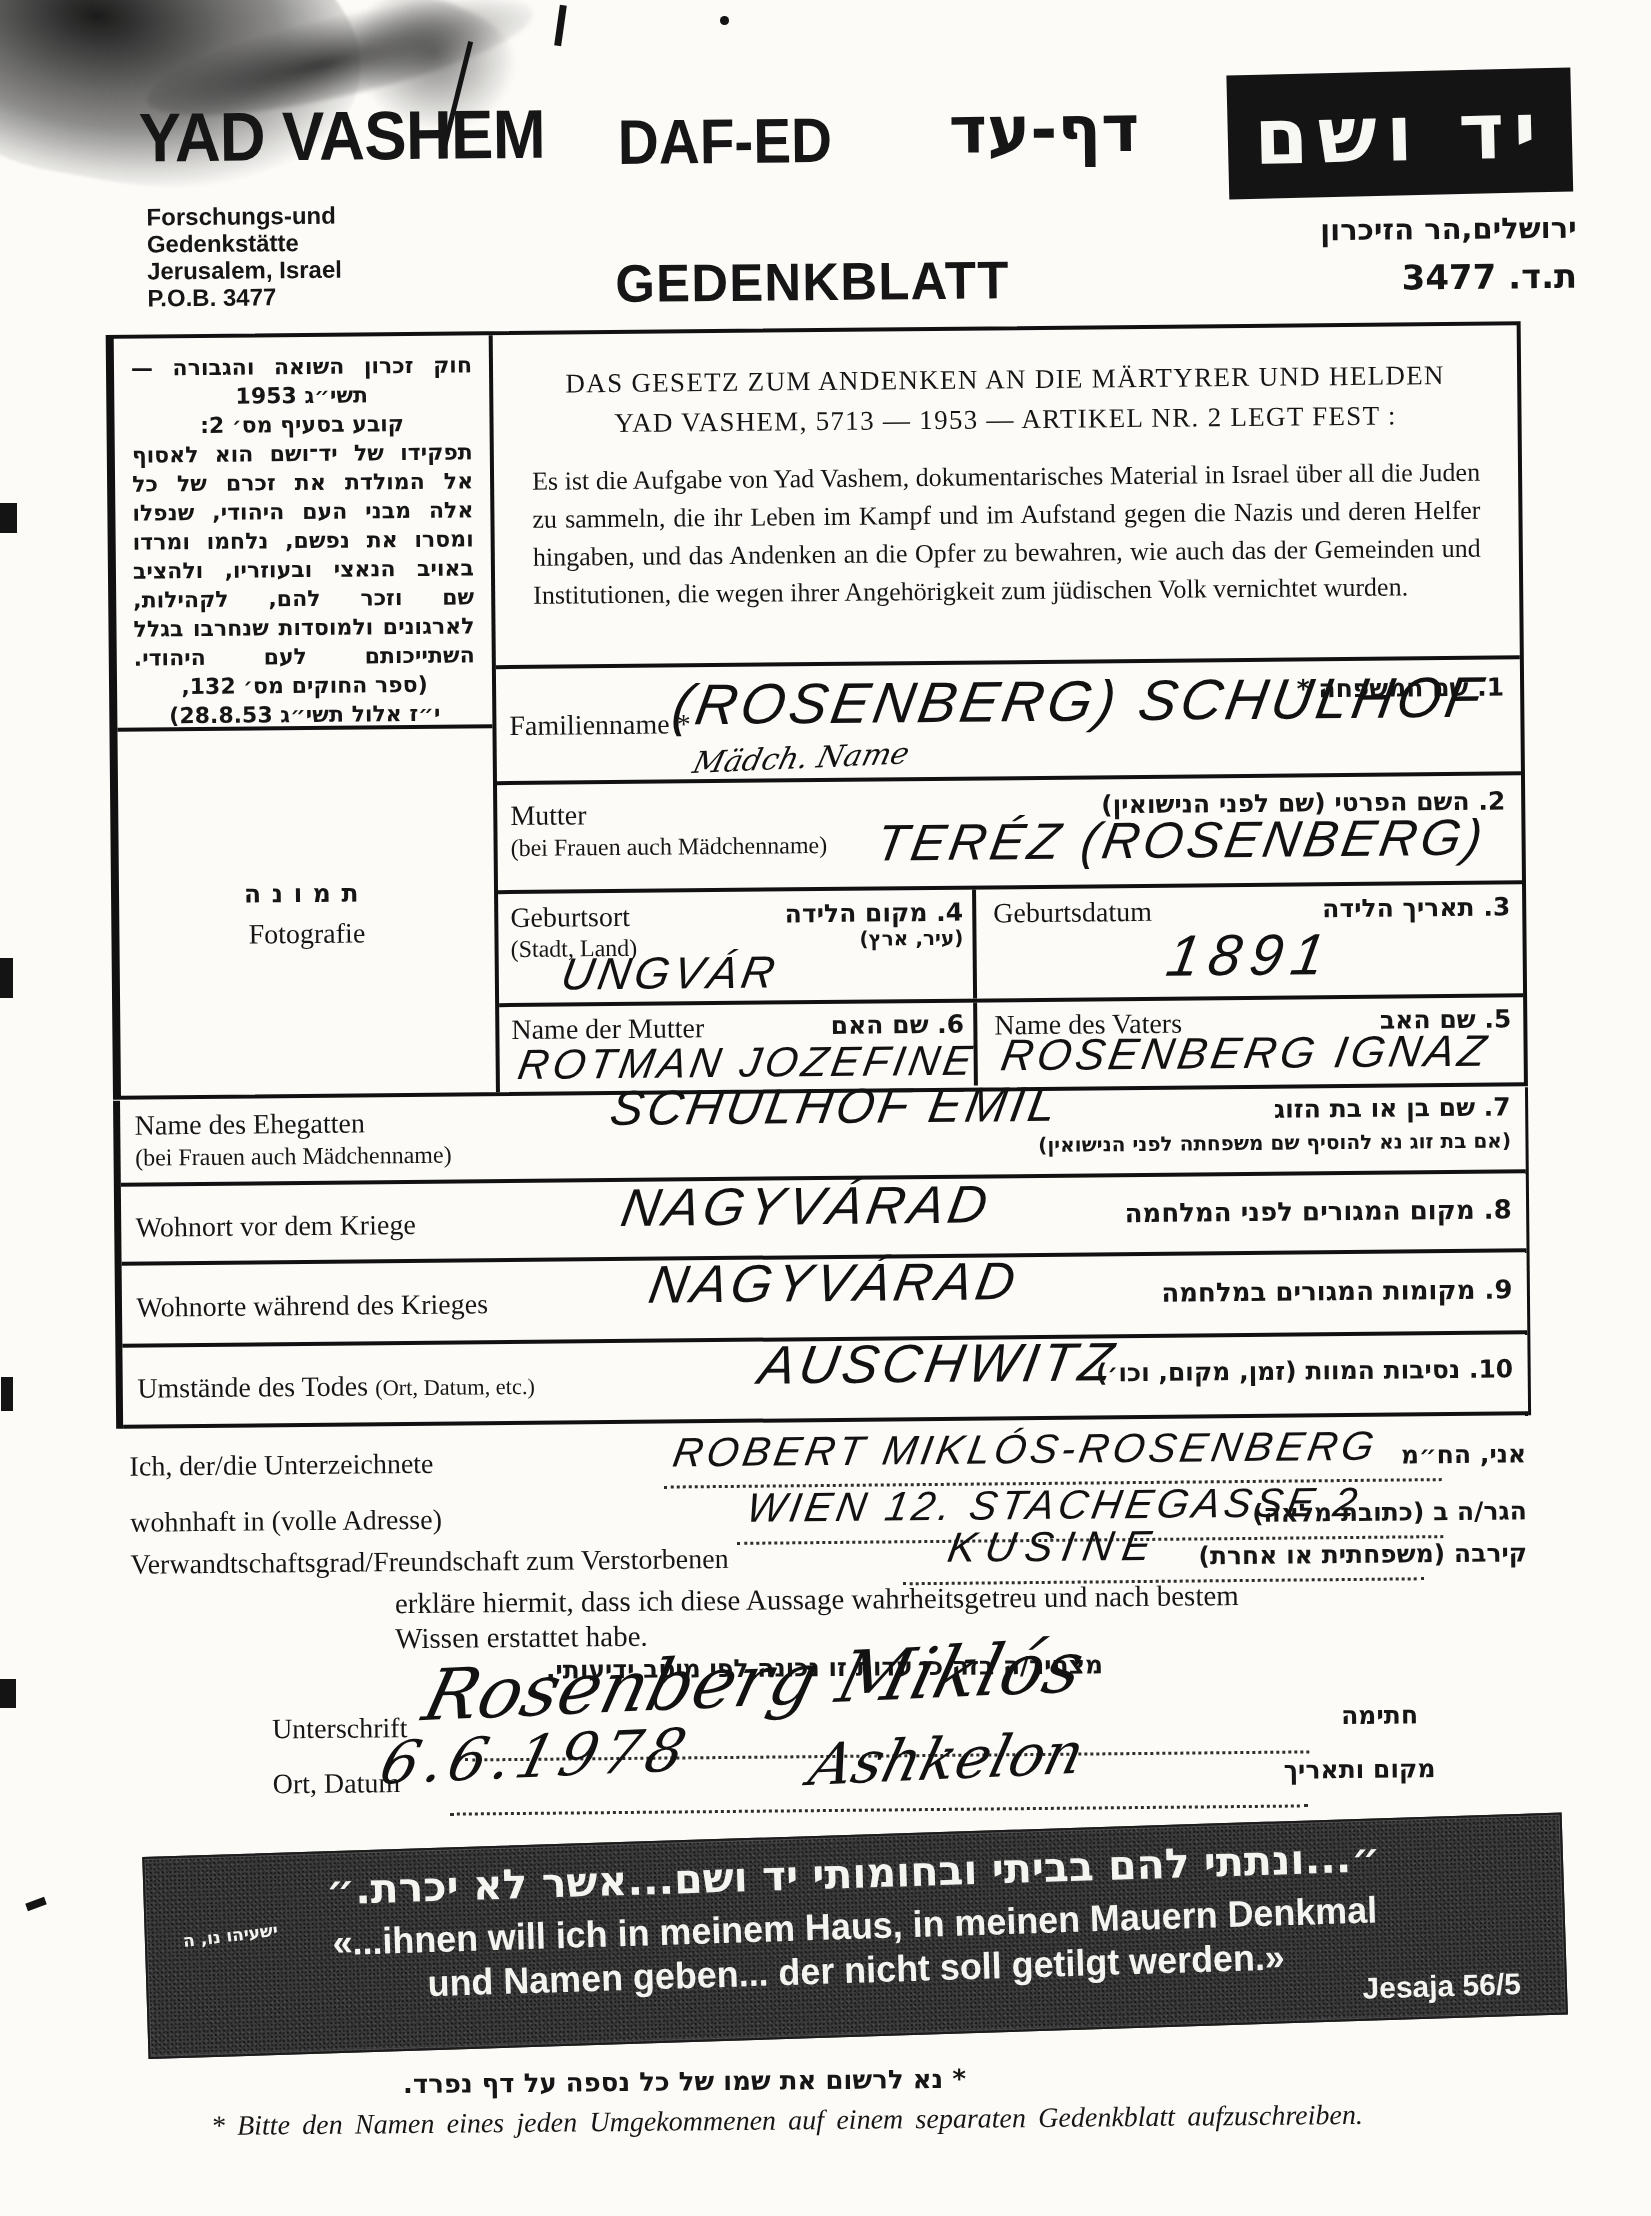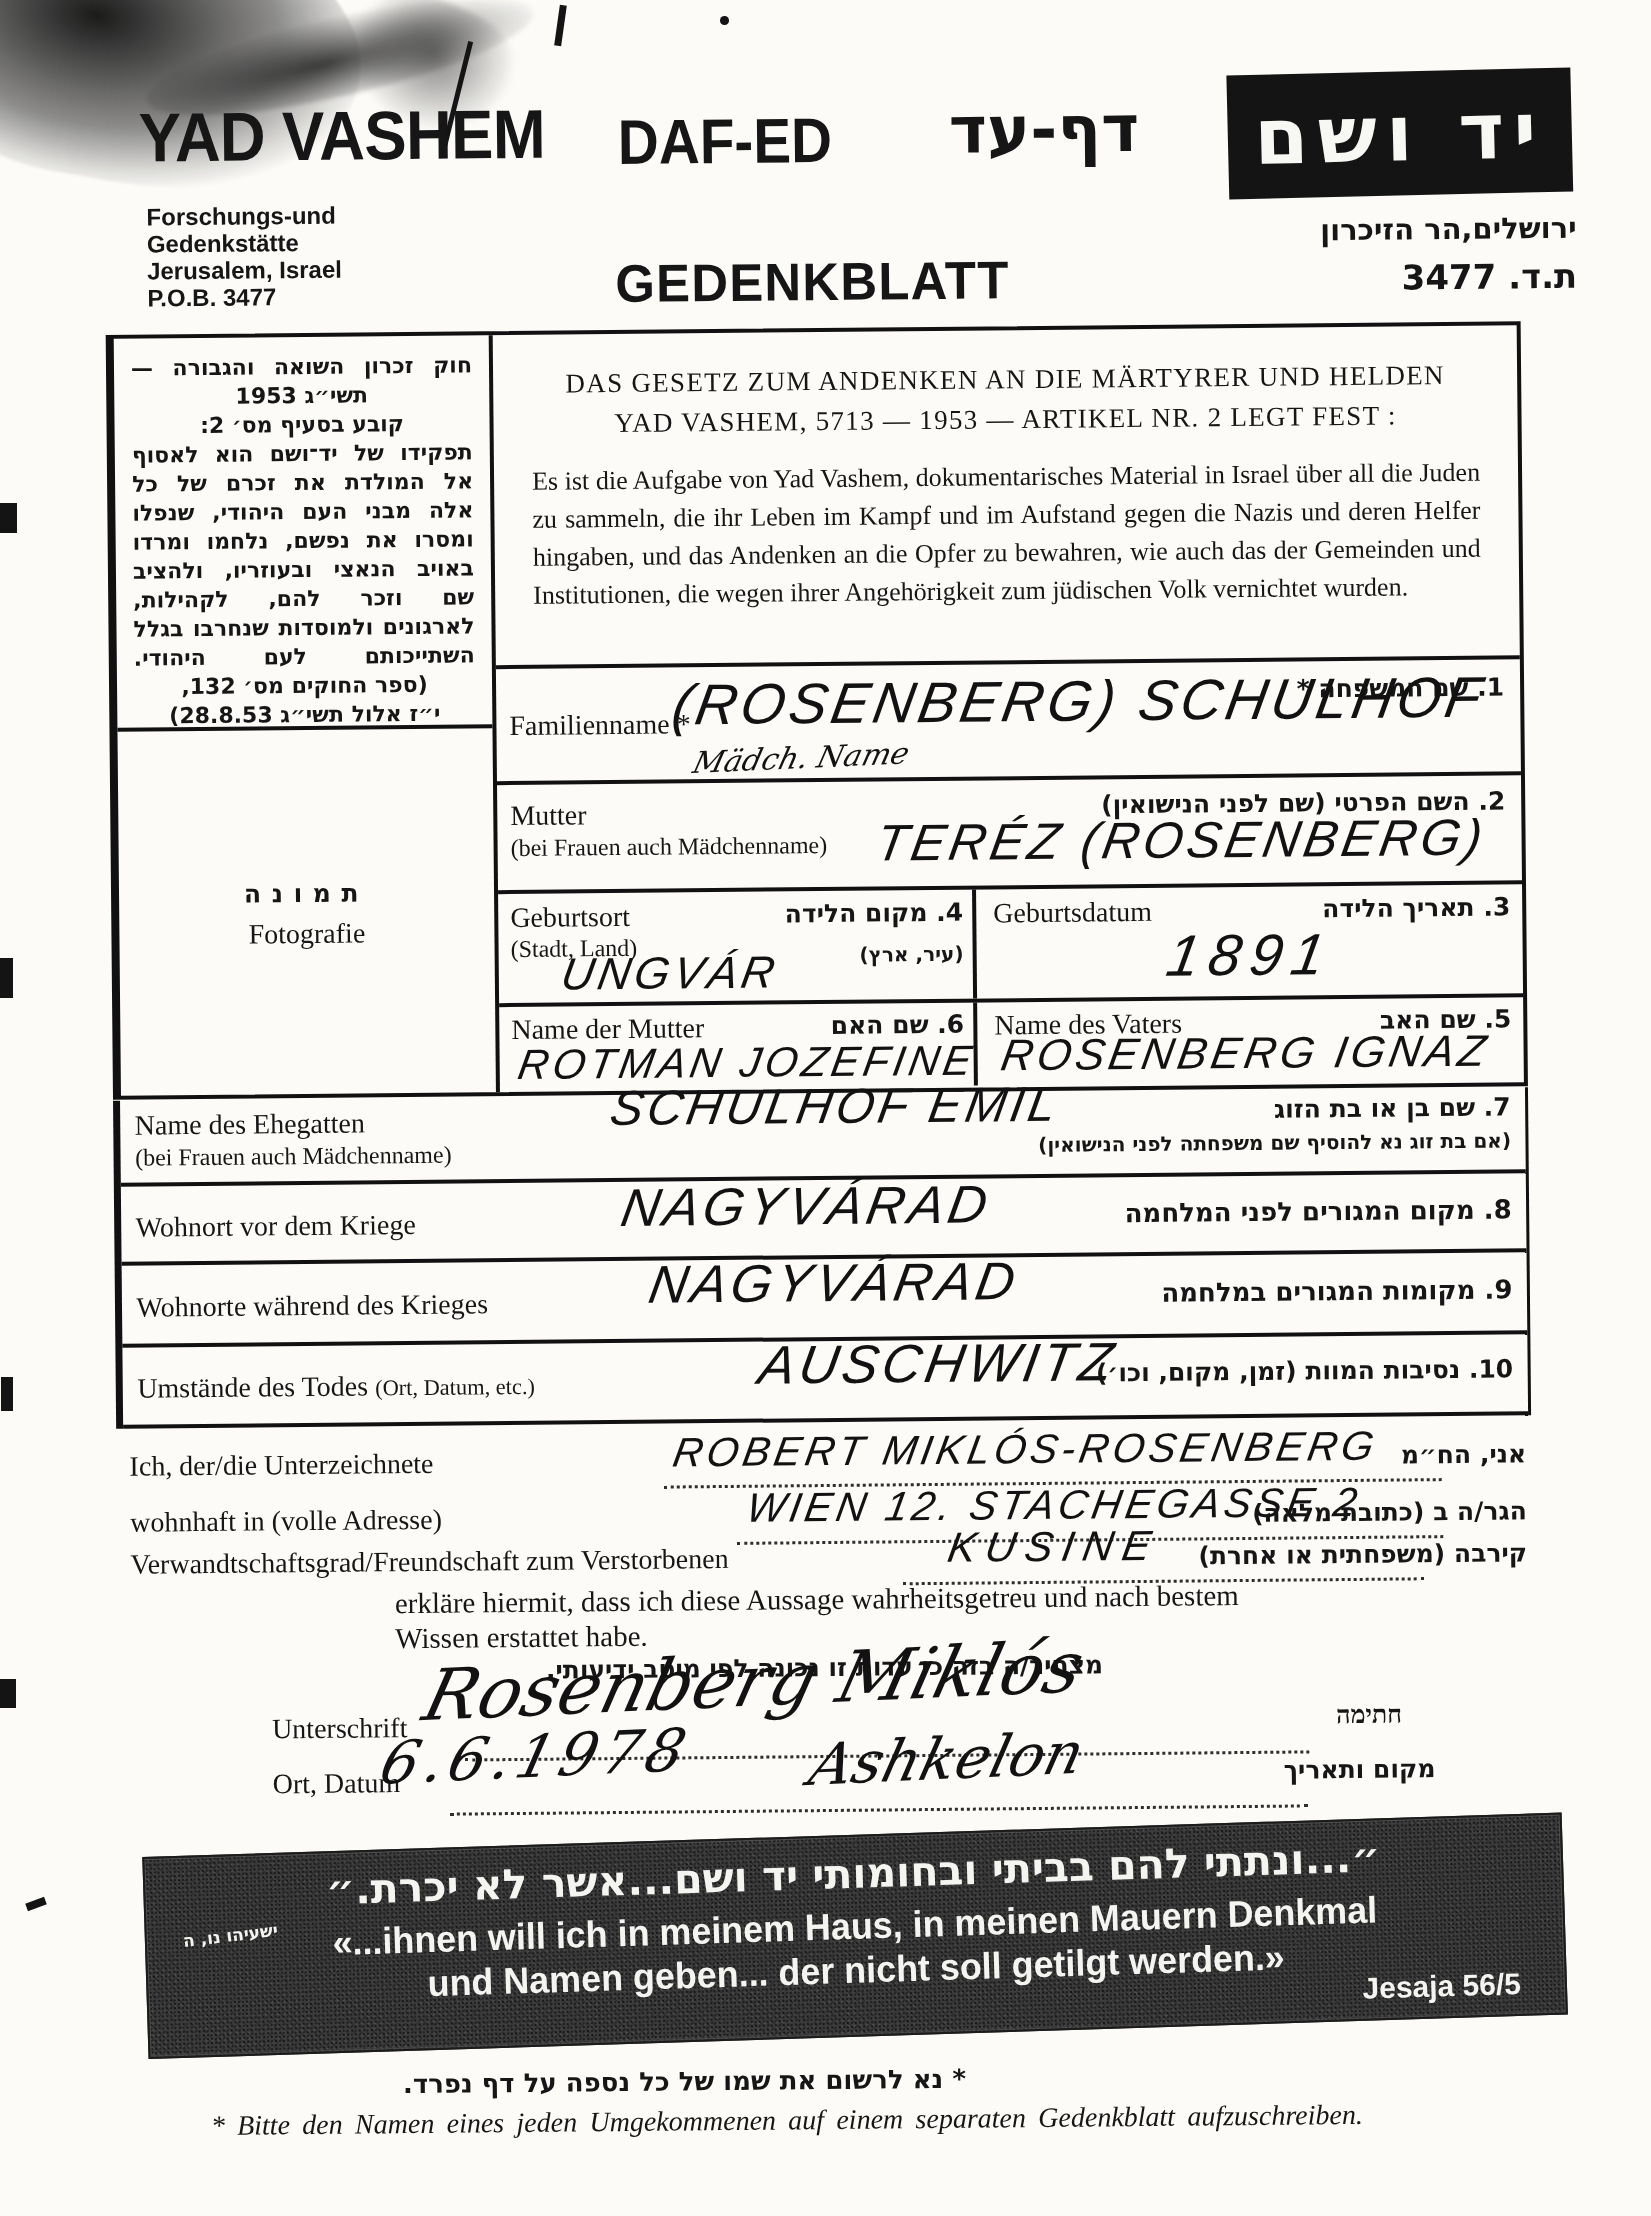--- a/index.html
+++ b/index.html
@@ -162,21 +162,21 @@
         <span class="abs de-sub" style="left:13px;top:50px;">(bei Frauen auch Mädchenname)</span>
         <span class="abs he-label" style="right:16px;top:10.6px;" dir="rtl">2. השם הפרטי (שם לפני הנישואין)</span>
         <span class="abs hand" style="left:379px;top:32px;font-size:51px;">TERÉZ (ROSENBERG)</span>
       </div>
 
       <div class="frow r34">
         <div class="cell cell-l">
           <span class="abs de-label" style="left:12px;top:8px;">Geburtsort</span>
           <span class="abs de-sub" style="left:12px;top:42px;">(Stadt, Land)</span>
           <span class="abs he-label" style="right:9.2px;top:8px;" dir="rtl">4. מקום הלידה</span>
-          <span class="abs he-sub" style="right:9.2px;top:52px;" dir="rtl">(עיר, ארץ)</span>
+          <span class="abs he-sub" style="right:9.2px;top:36px;" dir="rtl">(עיר, ארץ)</span>
           <span class="abs hand" style="left:63px;top:55px;font-size:45px;">UNGVÁR</span>
         </div>
         <div class="cell cell-r">
           <span class="abs de-label" style="left:17px;top:8px;">Geburtsdatum</span>
           <span class="abs he-label" style="right:12px;top:8px;" dir="rtl">3. תאריך הלידה</span>
           <span class="abs hand" style="left:191px;top:34px;font-size:58px;letter-spacing:9.2px;">1891</span>
         </div>
       </div>
 
       <div class="frow r56">
@@ -235,21 +235,21 @@
     <span class="abs hand" style="left:831px;top:104px;font-size:42px;letter-spacing:9.2px;">KUSINE</span>
     <span class="abs he-label" style="right:5.3px;top:124px;" dir="rtl">קירבה (משפחתית או אחרת)</span>
 
     <span class="abs de-label" style="left:277px;top:162px;font-size:29px;">erkläre hiermit, dass ich diese Aussage wahrheitsgetreu und nach bestem</span>
     <span class="abs de-label" style="left:277px;top:197px;font-size:29px;">Wissen erstattet habe.</span>
     <div class="abs he-label" style="left:343px;top:232px;width:726px;text-align:center;" dir="rtl">מצהיר/ה בזה כי עדות זו נכונה לפי מיטב ידיעותי.</div>
 
     <span class="abs de-label" style="left:153px;top:287px;">Unterschrift</span>
     <div class="abs dot" style="left:346px;top:334px;width:844px;"></div>
     <span class="abs script" style="left:310px;top:218px;font-size:71px;">Rosenberg Miklós</span>
-    <span class="abs he-label" style="right:132px;top:285px;font-family:Liberation Serif, serif;" dir="rtl">חתימה</span>
+    <span class="abs he-label" style="right:116px;top:285px;" dir="rtl">חתימה</span>
 
     <span class="abs de-label" style="left:153px;top:342px;">Ort, Datum</span>
     <div class="abs dot" style="left:330px;top:388px;width:858px;"></div>
     <span class="abs script" style="left:264px;top:298px;font-size:59px;letter-spacing:5.3px;">6.6.1978</span>
     <span class="abs script" style="left:693px;top:305px;font-size:58px;">Ashkelon</span>
     <span class="abs he-label" style="right:99px;top:339px;" dir="rtl">מקום ותאריך</span>
   </div>
 
   <div class="abs banner">
     <div class="ban-he" dir="rtl">״...ונתתי להם בביתי ובחומותי יד ושם...אשר לא יכרת.״</div>

